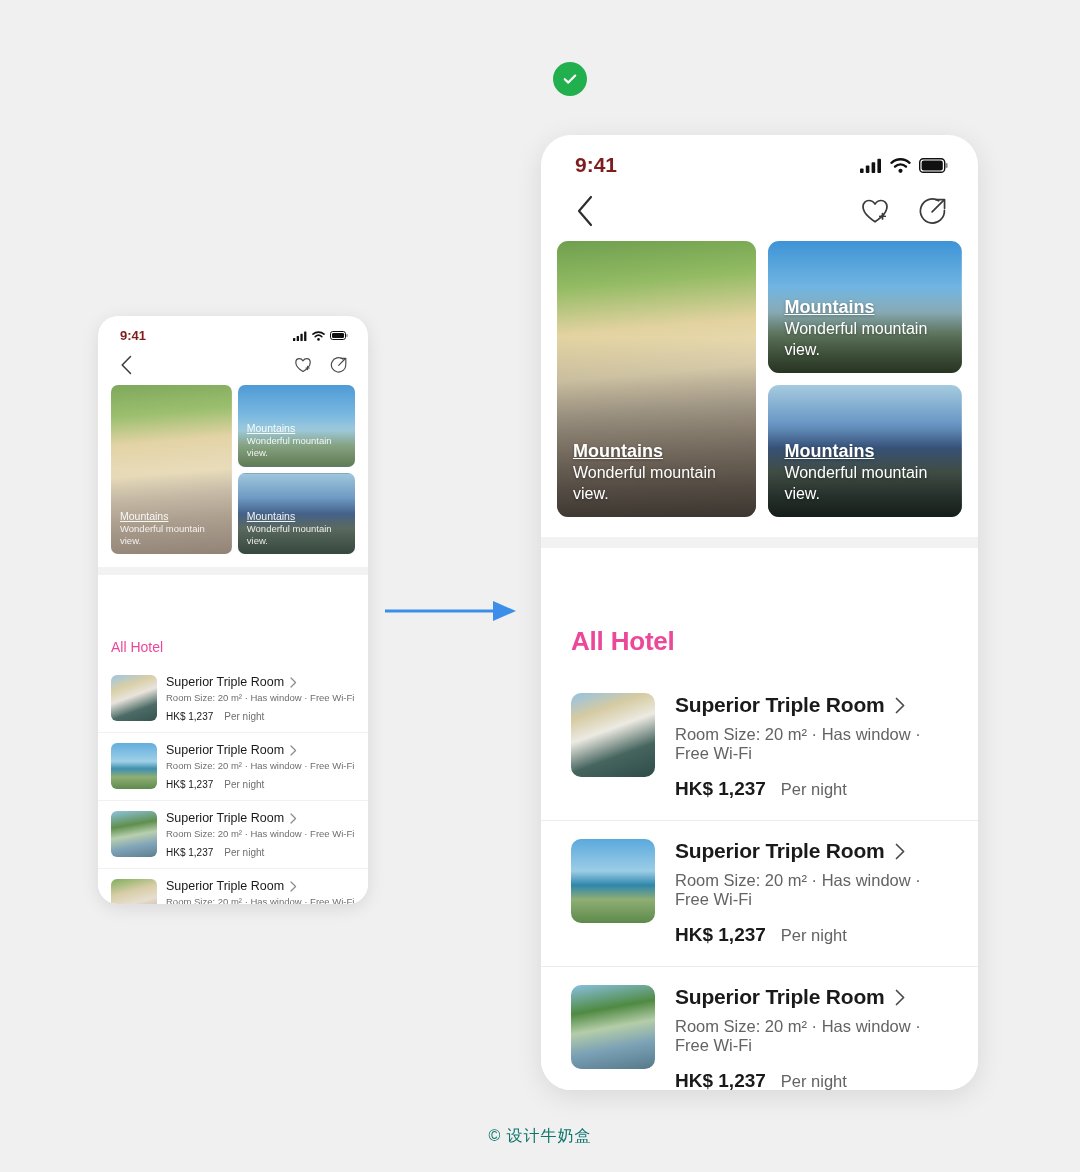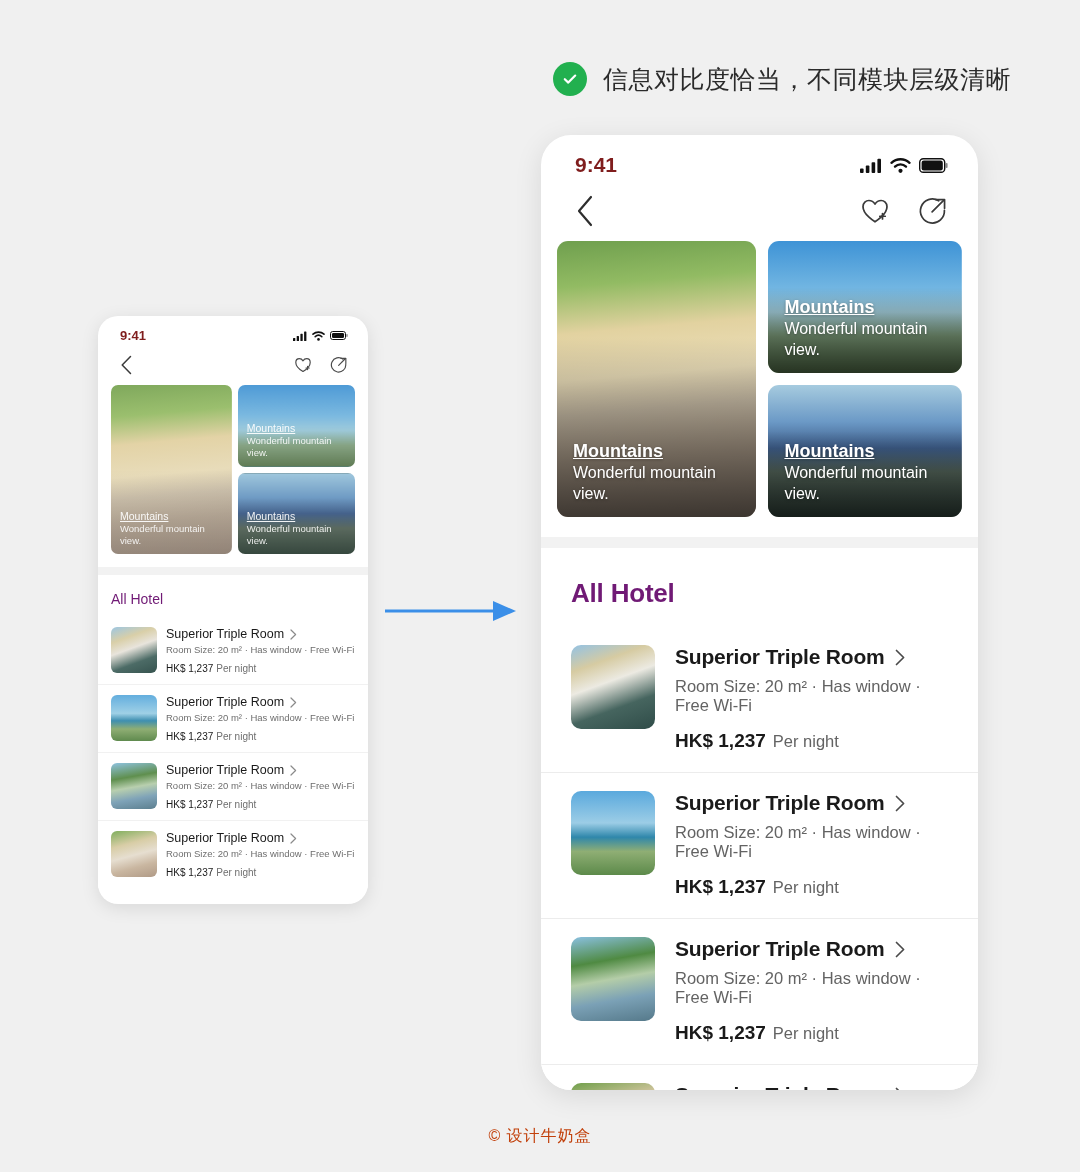--- a/index.html
+++ b/index.html
@@ -135,21 +135,21 @@
   .phone-small .gtile-sub { font-size: 9.5px; opacity: .88; }
   .phone-large .gtile-sub { font-size: 16px; text-shadow: 0 1px 3px rgba(0,0,0,.35); }
 
   
   .band { width: 100%; background: #f2f2f2; }
   .phone-small .band { height: 8px; margin-top: 13px; }
   .phone-large .band { height: 11px; margin-top: 20px; }
 
   
   .list-section { background: #fff; }
-  .section-title { color: #701a75; }
+  .section-title { color: #ec4899; margin-top: 48px; }
   .phone-small .section-title {
     font-size: 14px; font-weight: normal;
     padding: 16px 0 10px 13px;
   }
   .phone-large .section-title {
     font-size: 26px; font-weight: bold;
     padding: 30px 0 18px 30px;
     letter-spacing: -0.2px;
   }
 
@@ -179,44 +179,43 @@
   .room-meta { color: #6e6e6e; }
   .phone-small .room-meta { font-size: 9.5px; margin-top: 3px; }
   .phone-large .room-meta { font-size: 16.5px; margin-top: 8px; color: #636363; }
 
   .room-price { display: flex; align-items: baseline; }
   .phone-small .room-price { gap: 3px; margin-top: 8px; }
   .phone-large .room-price { gap: 7px; margin-top: 15px; }
   .price-amt { color: #1a1a1a; }
   .phone-small .price-amt { font-size: 10px; font-weight: normal; }
   .phone-large .price-amt { font-size: 19px; font-weight: bold; }
-  .price-unit { color: #6e6e6e; }
+  .price-unit { color: #6e6e6e; margin-left: 8px; }
   .phone-small .price-unit { font-size: 10px; }
   .phone-large .price-unit { font-size: 16.5px; color: #636363; }
 
   
   .footer {
     position: absolute;
     left: 0; right: 0; top: 1126px;
     text-align: center;
     font-size: 16px;
-    color: #c2410c;
+    color: #0f766e;
     letter-spacing: 1px;
   }
 </style>
 </head>
 <body>
 
 <div class="annotation">
   <span class="check-circle">
     <svg width="20" height="20" viewBox="0 0 20 20">
       <path d="M4.8 10.2 L8.3 13.6 L15.2 6.6" fill="none" stroke="#ffffff" stroke-width="2.2" stroke-linecap="round" stroke-linejoin="round"></path>
     </svg>
   </span>
-  <span class="annotation-text">信息对比度恰当，不同模块层级清晰</span>
 </div>
 
 <div class="arrow">
   <svg width="132" height="22" viewBox="0 0 132 22">
     <line x1="0" y1="11" x2="110" y2="11" stroke="#3b8fe8" stroke-width="3"></line>
     <path d="M108 1 L131 11 L108 21 Z" fill="#3b8fe8"></path>
   </svg>
 </div>
 
 <div class="phone phone-small">

